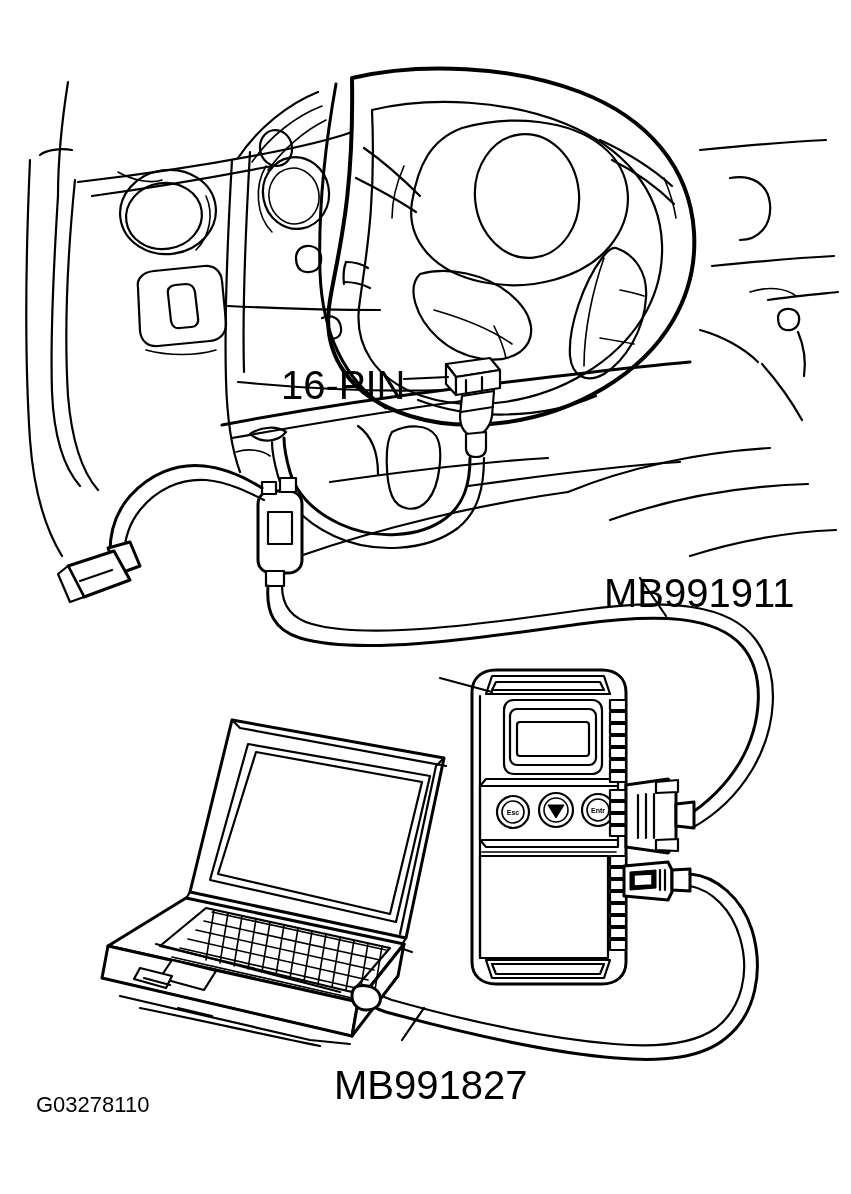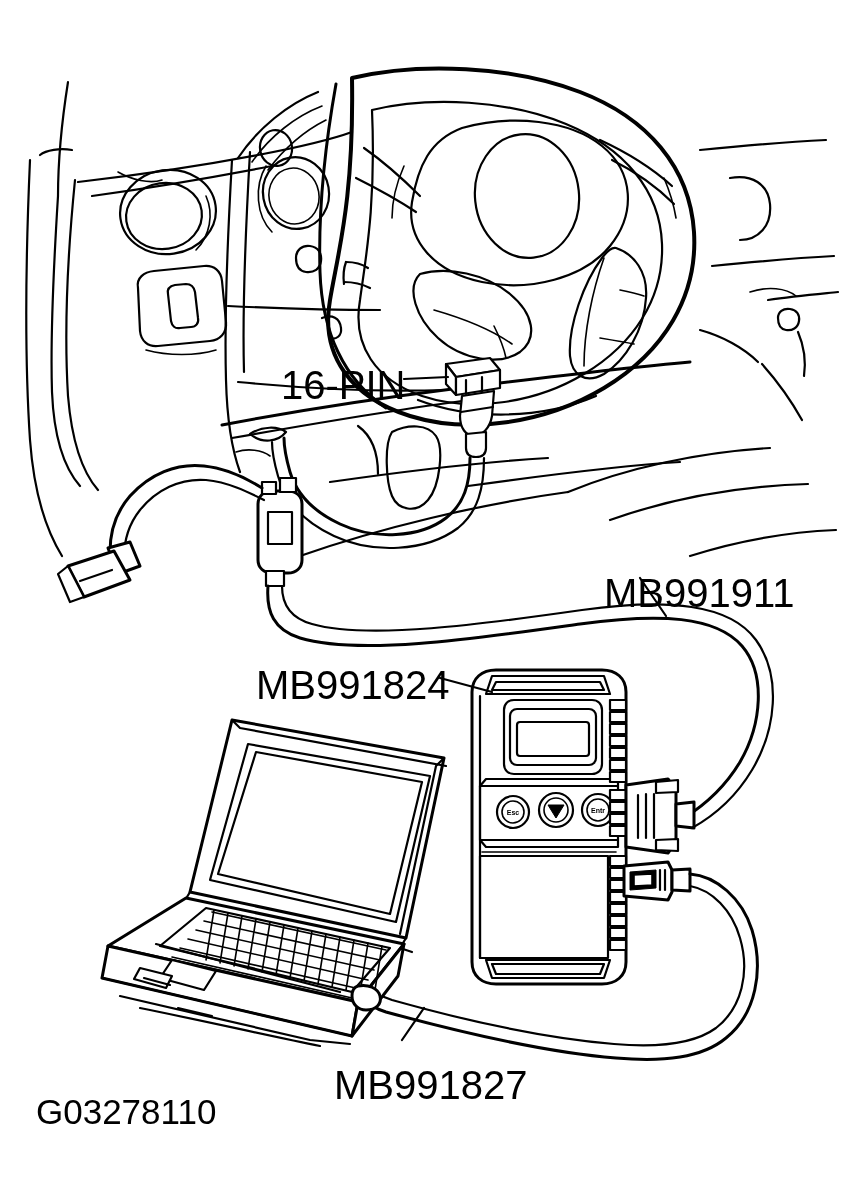--- a/index.html
+++ b/index.html
@@ -52,21 +52,21 @@
     font-family: "Liberation Sans", sans-serif;
     color: #000000;
     white-space: nowrap;
     letter-spacing: 0px;
   }
   .lbl-part {
     font-size: 40px;
     font-weight: 400;
   }
   .lbl-fig {
-    font-size: 35px;
+    font-size: 22px;
     font-weight: 400;
   }
   .btn-text {
     font-family: "Liberation Sans", sans-serif;
     font-size: 7px;
     fill: #000000;
     text-anchor: middle;
     font-weight: bold;
   }
 </style>
@@ -399,19 +399,18 @@
       <path class="fillwhite w3" d="M358 986 C 368 984, 378 988, 380 996 C 382 1004, 376 1010, 366 1010 C 358 1010, 352 1004, 352 996 C 352 990, 354 987, 358 986 Z"></path>
 
     </g>
 
   </svg>
 
   <div class="lbl lbl-part" style="left:281px; top:363px;">16-PIN</div>
 
   <div class="lbl lbl-part" style="left:604px; top:555px;margin-top:16px;">MB991911</div>
 
-  <div class="lbl lbl-part" style="left:256px; top:663px;">MB991824</div>
 
   <div class="lbl lbl-part" style="left:334px; top:1063px;">MB991827</div>
 
   <div class="lbl lbl-fig" style="left:36px; top:1092px;">G03278110</div>
 
 </div>
 
 </body></html>

